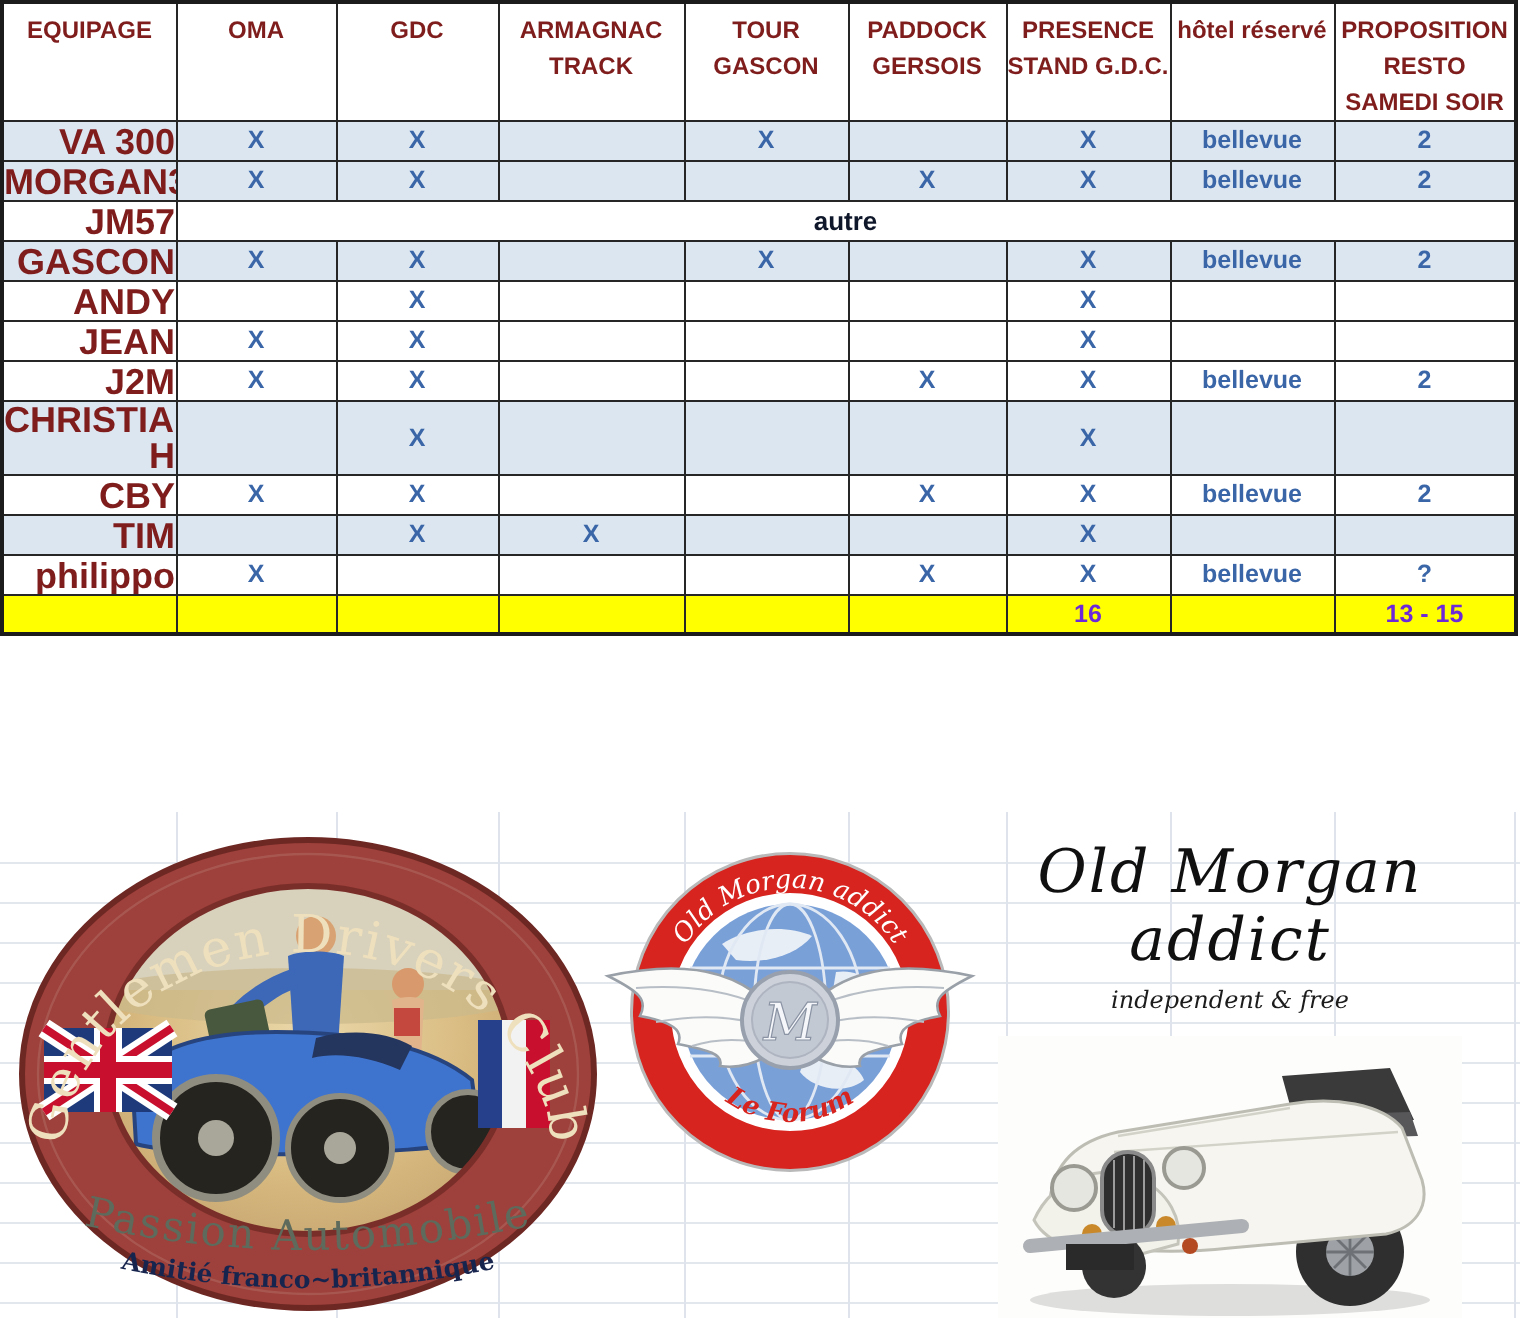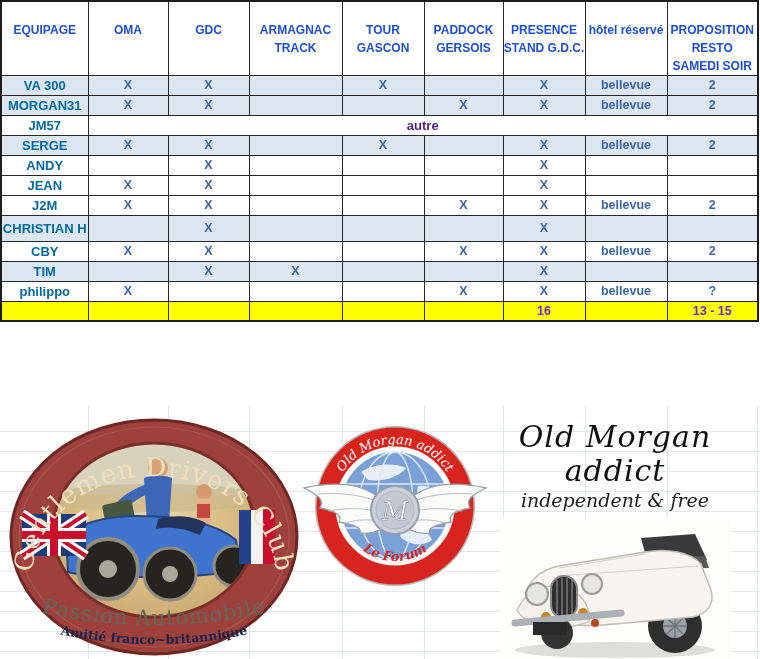--- a/index.html
+++ b/index.html
@@ -11,28 +11,28 @@
   .table-wrap{height:408px;overflow:hidden;}
   table.grid{
     border-collapse:collapse;table-layout:fixed;width:757px;
     border:2px solid #1c1c1c;
   }
   table.grid th,table.grid td{
     border:1px solid #262626;text-align:center;vertical-align:middle;
     padding:0;overflow:hidden;white-space:normal;
   }
   table.grid thead th{
-    height:54px;vertical-align:top;padding-top:19px;
-    font-size:12px;font-weight:bold;color:#1d4ed8;line-height:18px;
+    height:54px;vertical-align:top;padding-top:4px;
+    font-size:12px;font-weight:bold;color:#7f1d1d;line-height:18px;
   }
   table.grid tbody td{
     height:19px;font-size:12.5px;font-weight:bold;color:#3A66A8;line-height:1;
   }
-  table.grid tbody td.name{color:#0369a1;font-size:13px;}
-  table.grid tbody td.merged{text-align:center;color:#4c1d95;font-size:13px;}
+  table.grid tbody td.name{color:#7f1d1d;font-size:18px;text-align:right;}
+  table.grid tbody td.merged{text-align:center;color:#0f172a;font-size:13px;}
   table.grid tbody tr.shade td{background:#DCE6F1;}
   table.grid tbody tr:nth-child(8) td{height:25px;margin-top:48px;}
   table.grid tbody tr.total td{background:#FFFF00;color:#6d28d9;height:18px;font-size:12.5px;}
   
   .bottom{
     position:absolute;left:0;top:406px;width:760px;height:253px;
   }
   .bottom .gridlines{
     position:absolute;inset:0;
     background-image:
@@ -48,21 +48,21 @@
   }
   .logo{position:absolute;}
   .gdc-logo{left:8px;top:12px;}
   .oma-badge{left:298px;top:16px;}
   .right-logo{left:470px;top:14px;width:290px;text-align:center;}
   .right-logo .title{
     font-family:"DejaVu Serif",serif;font-style:italic;font-size:30px;
     color:#101010;line-height:34px;letter-spacing:1px;
   }
   .right-logo .subtitle{
-    font-family:"DejaVu Serif",serif;font-style:italic;font-size:19px;
+    font-family:"DejaVu Serif",serif;font-style:italic;font-size:12px;
     color:#1c1c1c;line-height:24px;
   }
   .right-logo svg{display:block;margin:6px auto 0 auto;}
 </style>
 </head>
 <body>
 
 <div class="table-wrap">
   <table class="grid">
     <colgroup>
@@ -110,21 +110,21 @@
           <td>X</td>
           <td>X</td>
           <td>bellevue</td>
           <td>2</td>
         </tr>
         <tr>
           <td class="name">JM57</td>
           <td colspan="8" class="merged">autre</td>
         </tr>
         <tr class="shade">
-          <td class="name">SERGE</td>
+          <td class="name">GASCON</td>
           <td>X</td>
           <td>X</td>
           <td></td>
           <td>X</td>
           <td></td>
           <td>X</td>
           <td>bellevue</td>
           <td>2</td>
         </tr>
         <tr>

